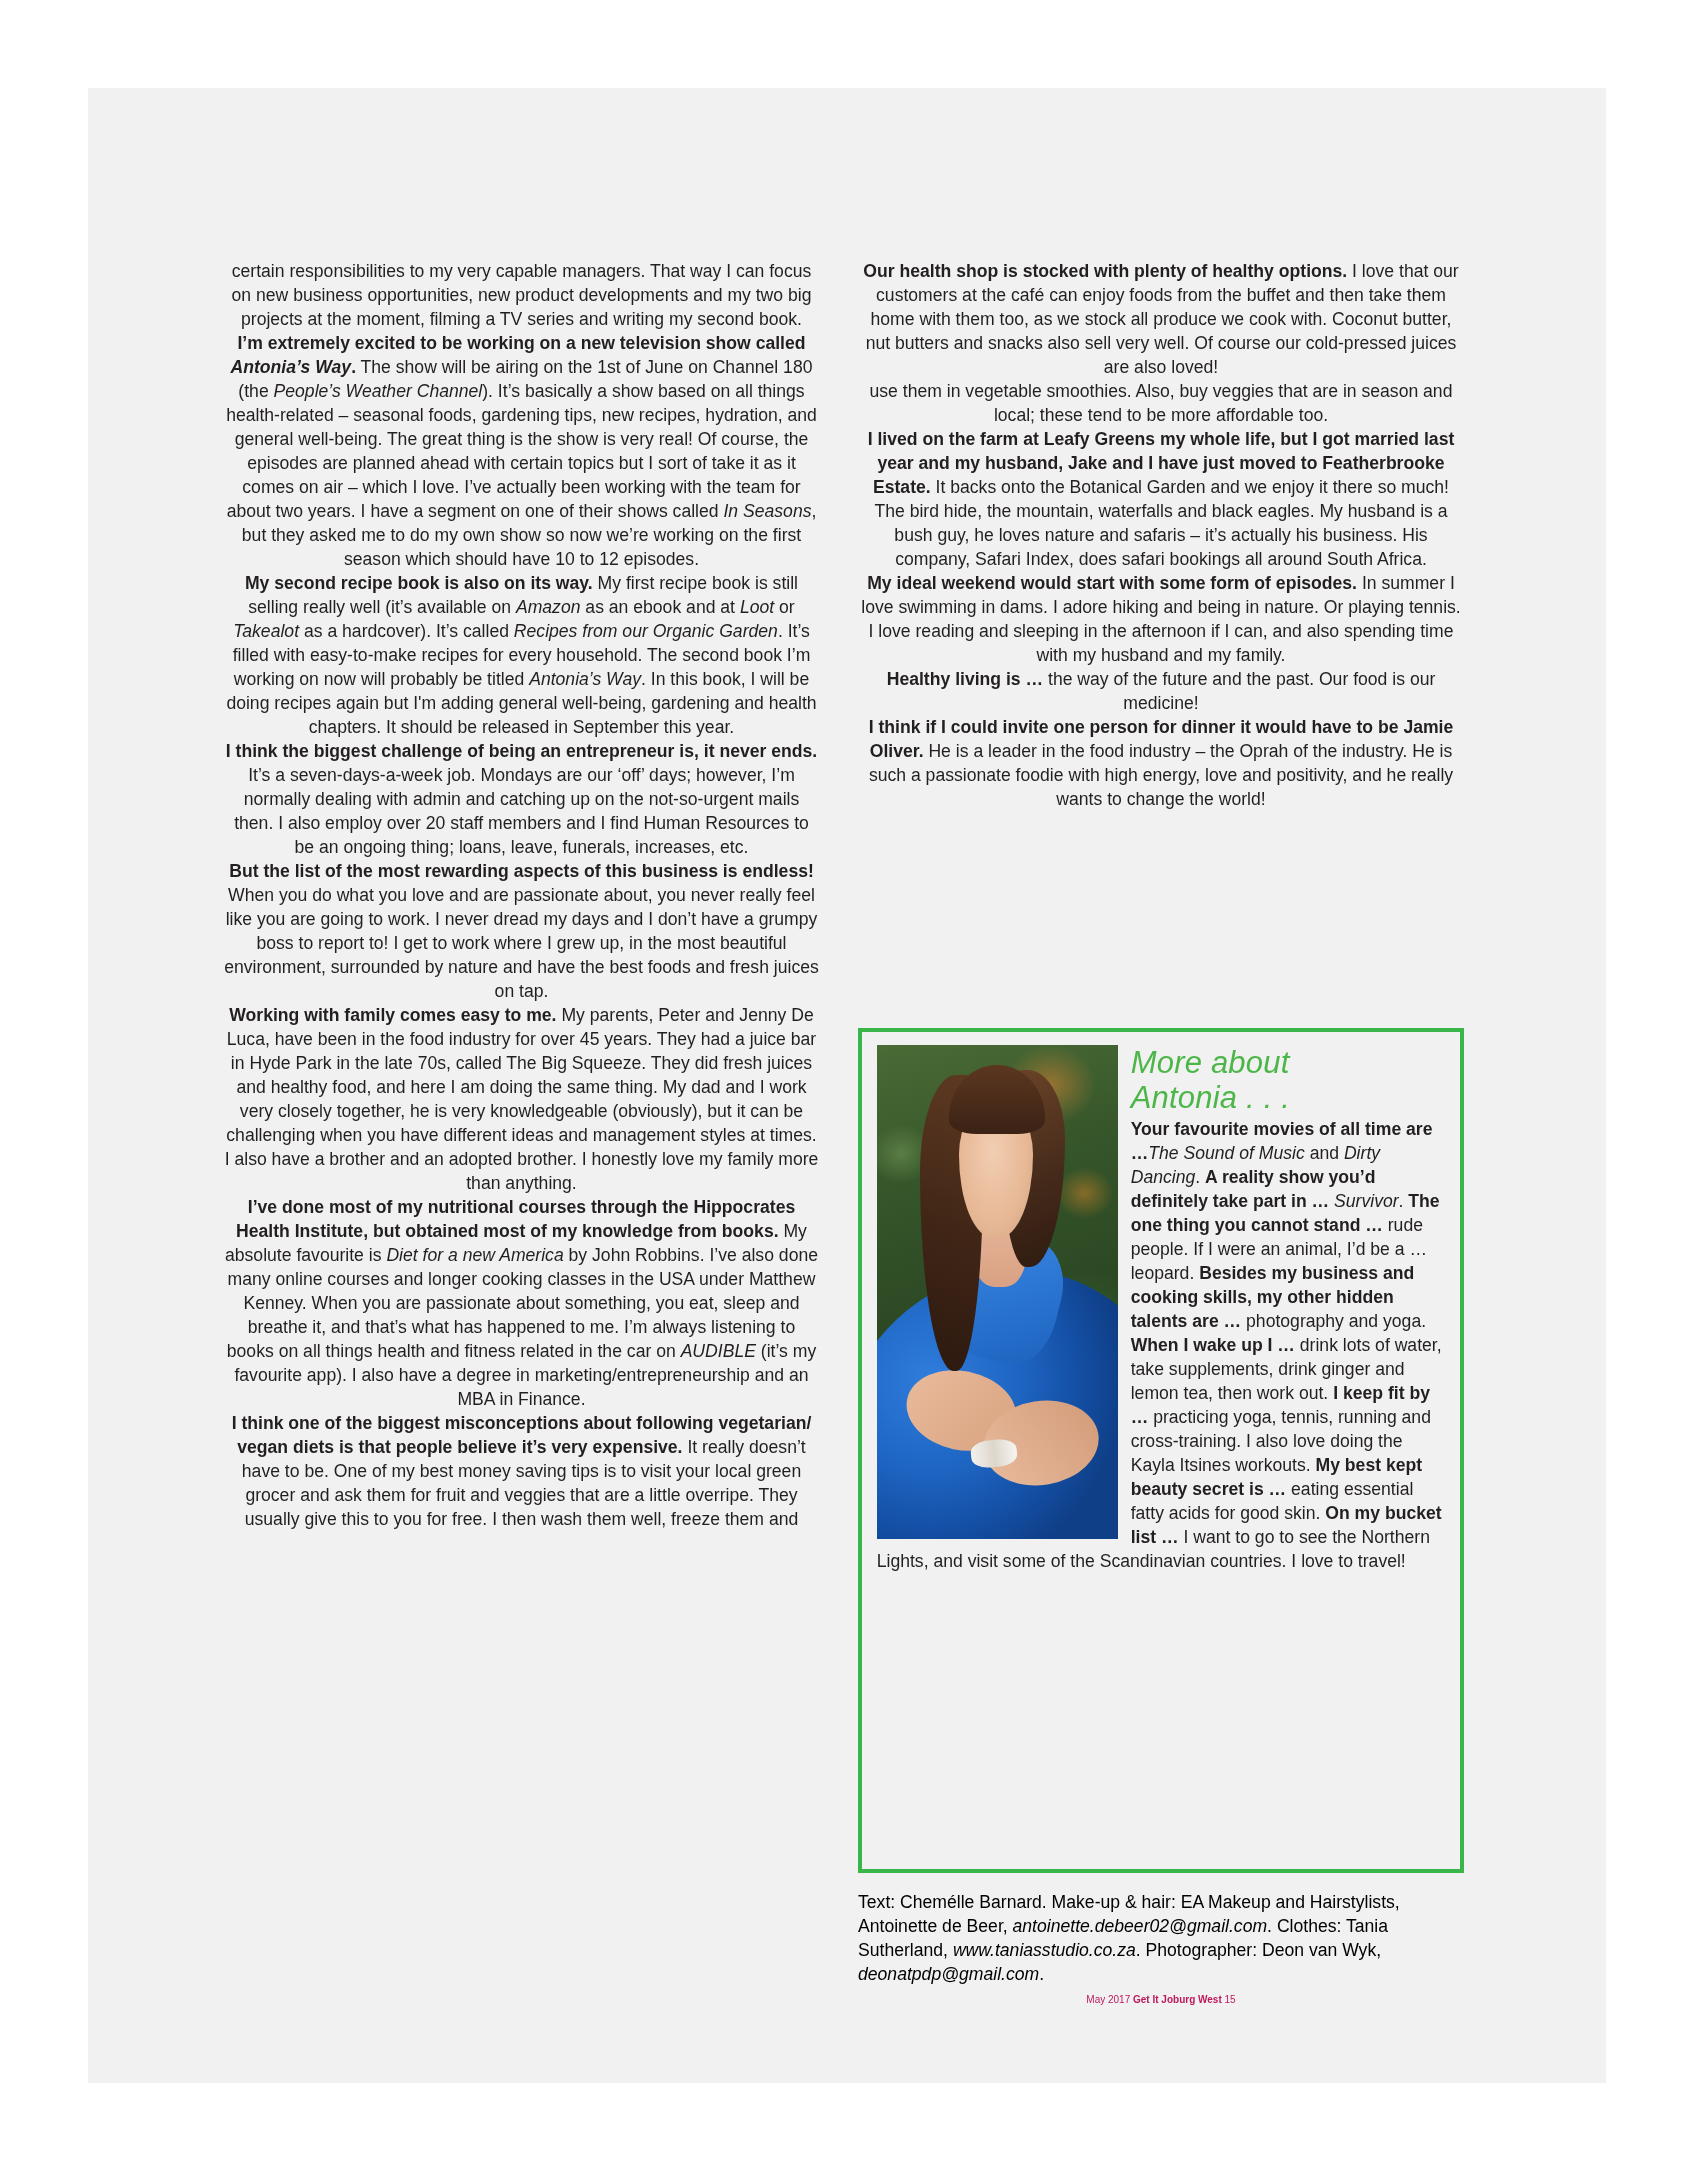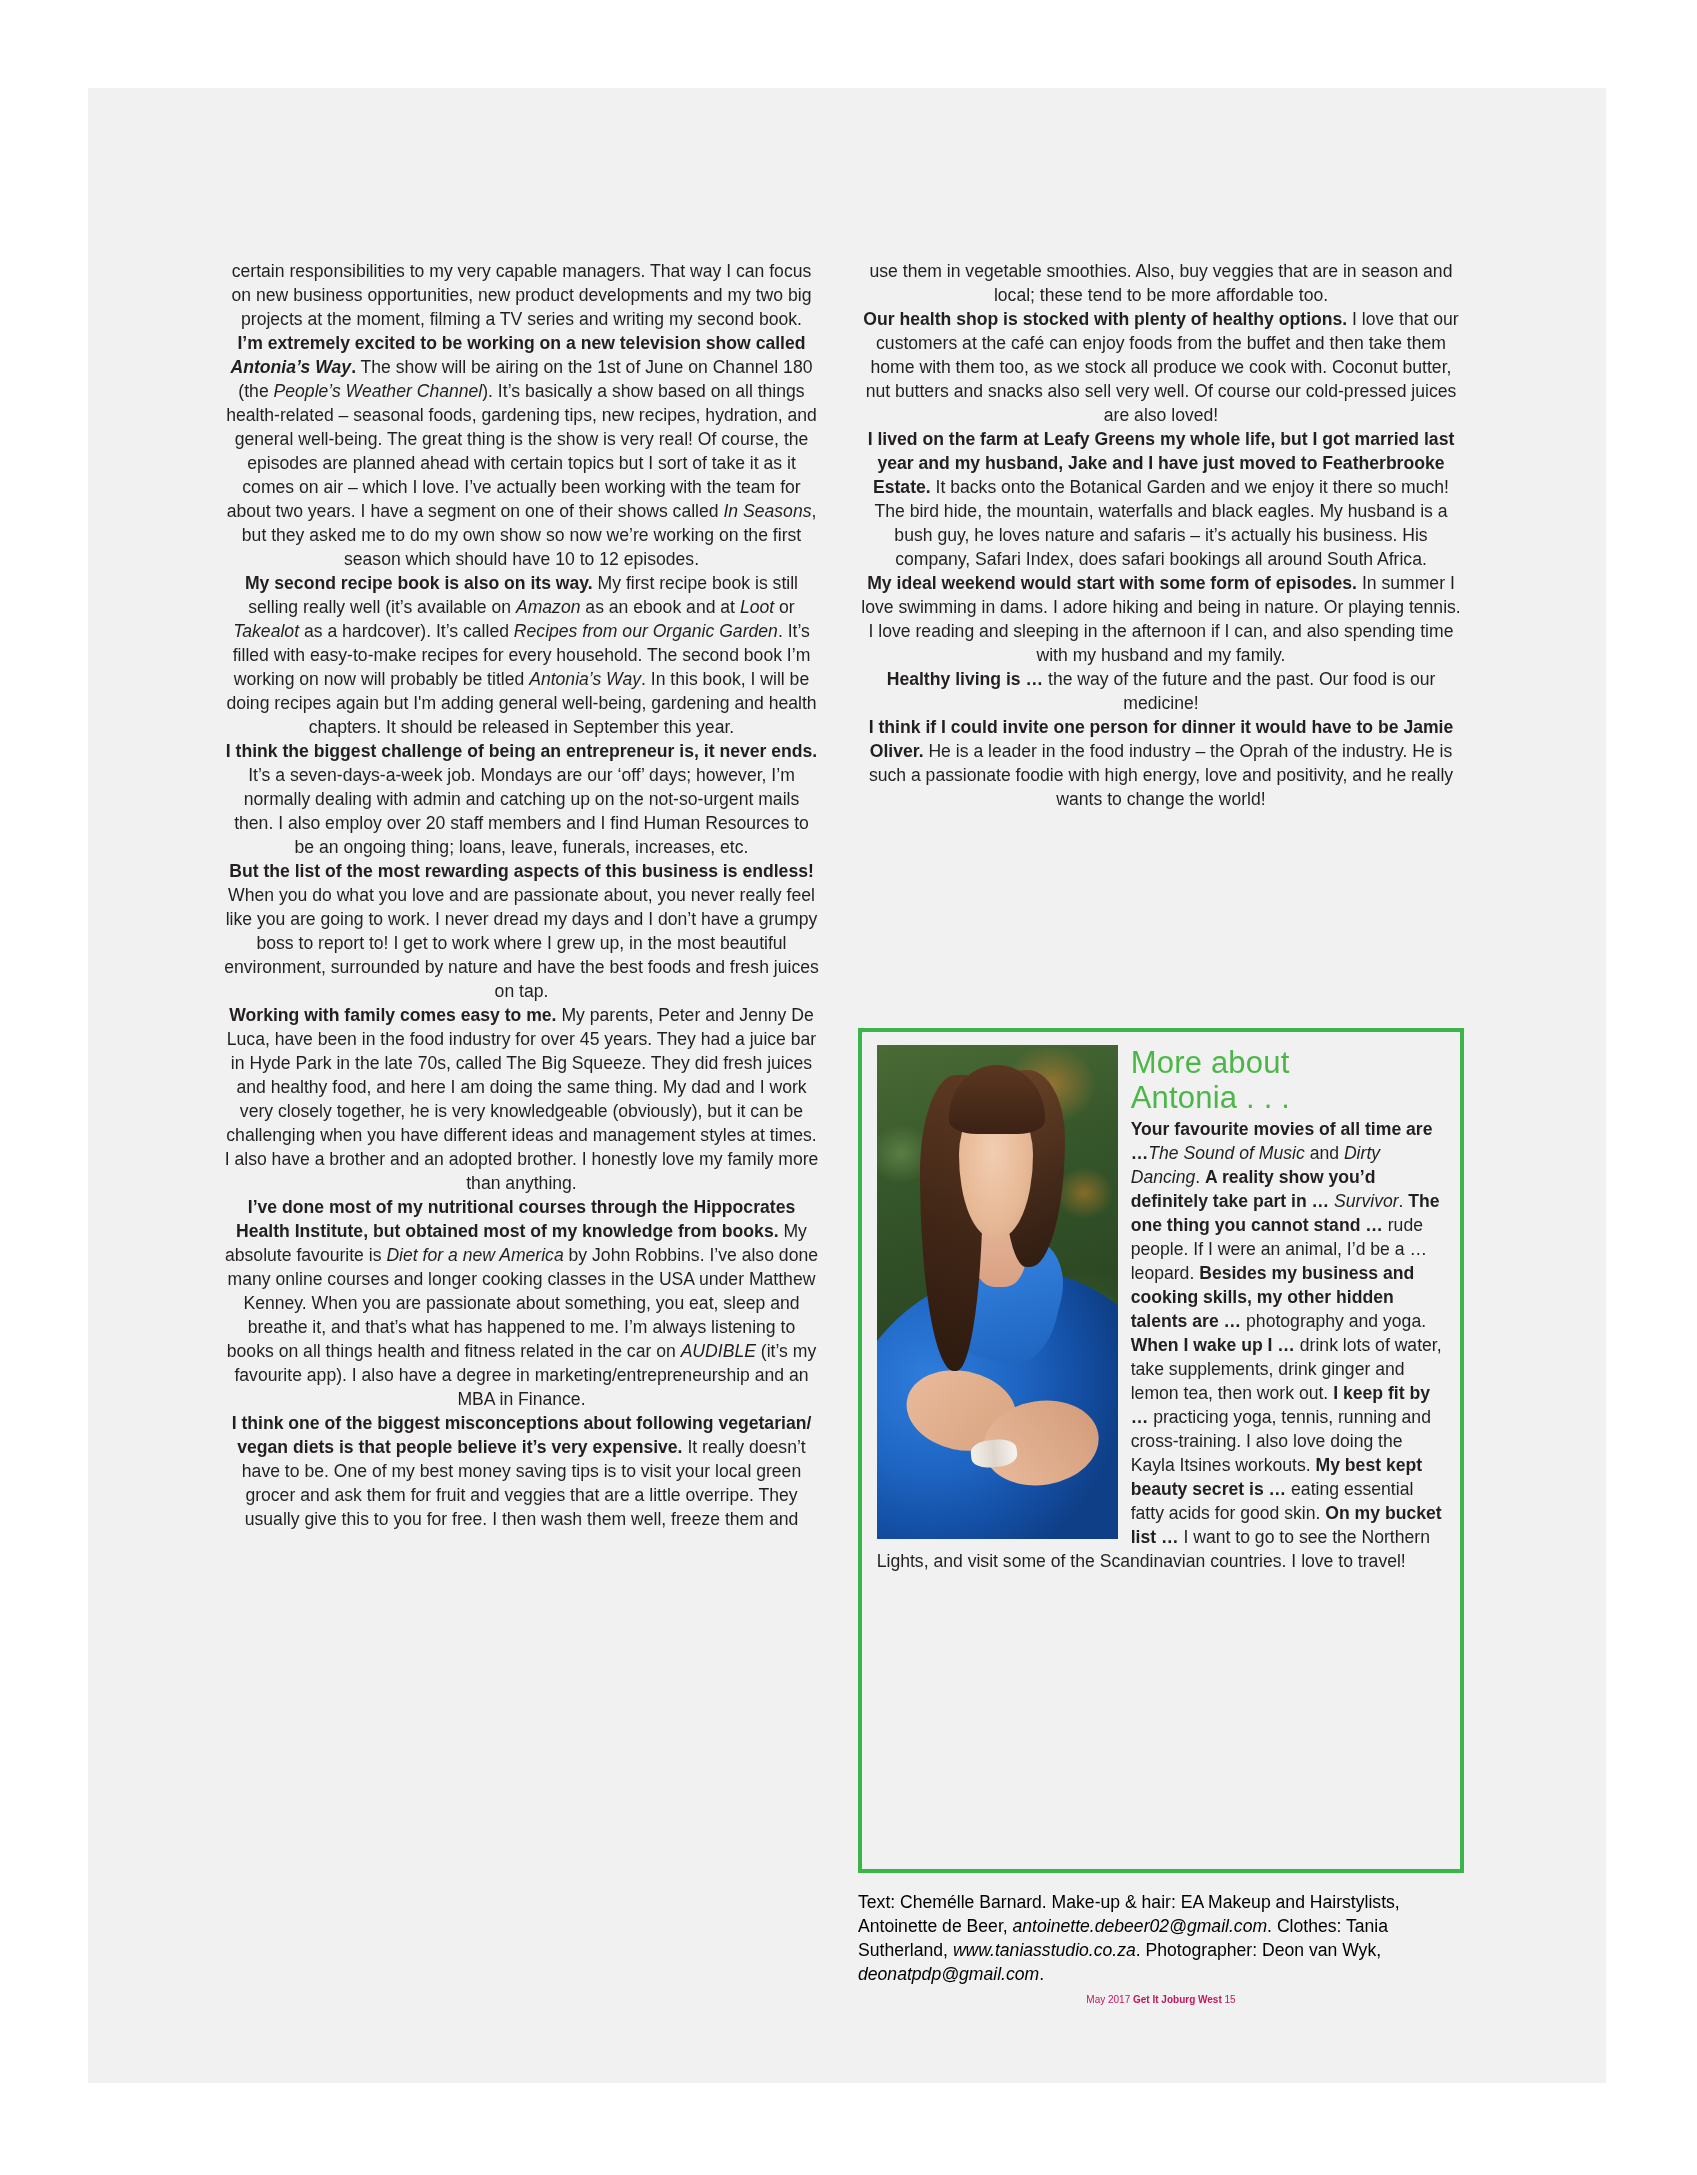--- a/index.html
+++ b/index.html
@@ -152,20 +152,21 @@
   }
 
   
   #sidebar-heading {
     color: #4cb648;
     font-size: 31px;
     line-height: 35px;
     font-weight: normal;
     margin: 0 0 1.8px 0;
     letter-spacing: 0.2px;
+    font-style: italic;
   }
   #sidebar-body { margin: 0; }
   #sidebar-body i { font-style: italic; }
 
   
   #credits {
     position: absolute;
     left: 770px;
     top: 1802px;
     width: 606px;
@@ -206,23 +207,23 @@
 
     <p><b>Working with family comes easy to me.</b><span> My parents, Peter and Jenny De Luca, have been in the food industry for over 45 years. They had a juice bar in Hyde Park in the late 70s, called The Big Squeeze. They did fresh juices and healthy food, and here I am doing the same thing. My dad and I work very closely together, he is very knowledgeable (obviously), but it can be challenging when you have different ideas and management styles at times. I also have a brother and an adopted brother. I honestly love my family more than anything.</span></p>
 
     <p><b>I’ve done most of my nutritional courses through the Hippocrates Health Institute, but obtained most of my knowledge from books.</b><span> My absolute favourite is </span><i>Diet for a new America</i><span> by John Robbins. I’ve also done many online courses and longer cooking classes in the USA under Matthew Kenney. When you are passionate about something, you eat, sleep and breathe it, and that’s what has happened to me. I’m always listening to books on all things health and fitness related in the car on </span><i>AUDIBLE</i><span> (it’s my favourite app). I also have a degree in marketing/entrepreneurship and an MBA in Finance.</span></p>
 
     <p><b>I think one of the biggest misconceptions about following vegetarian/ vegan diets is that people believe it’s very expensive.</b><span> It really doesn’t have to be. One of my best money saving tips is to visit your local green grocer and ask them for fruit and veggies that are a little overripe. They usually give this to you for free. I then wash them well, freeze them and</span></p>
   </div>
 
   <div id="col-right" class="col">
 
+    <p><b>Our health shop is stocked with plenty of healthy options.</b><span> I love that our customers at the café can enjoy foods from the buffet and then take them home with them too, as we stock all produce we cook with. Coconut butter, nut butters and snacks also sell very well. Of course our cold-pressed juices are also loved!</span></p>
+
     <p><span>use them in vegetable smoothies. Also, buy veggies that are in season and local; these tend to be more affordable too.</span></p>
-
-    <p><b>Our health shop is stocked with plenty of healthy options.</b><span> I love that our customers at the café can enjoy foods from the buffet and then take them home with them too, as we stock all produce we cook with. Coconut butter, nut butters and snacks also sell very well. Of course our cold-pressed juices are also loved!</span></p>
 
     <p><b>I lived on the farm at Leafy Greens my whole life, but I got married last year and my husband, Jake and I have just moved to Featherbrooke Estate.</b><span> It backs onto the Botanical Garden and we enjoy it there so much! The bird hide, the mountain, waterfalls and black eagles. My husband is a bush guy, he loves nature and safaris – it’s actually his business. His company, Safari Index, does safari bookings all around South Africa.</span></p>
 
     <p><b>My ideal weekend would start with some form of episodes.</b><span> In summer I love swimming in dams. I adore hiking and being in nature. Or playing tennis. I love reading and sleeping in the afternoon if I can, and also spending time with my husband and my family.</span></p>
 
     <p><b>Healthy living is …</b><span> the way of the future and the past. Our food is our medicine!</span></p>
 
     <p><b>I think if I could invite one person for dinner it would have to be Jamie Oliver.</b><span> He is a leader in the food industry – the Oprah of the industry. He is such a passionate foodie with high energy, love and positivity, and he really wants to change the world!</span></p>
   </div>
 

